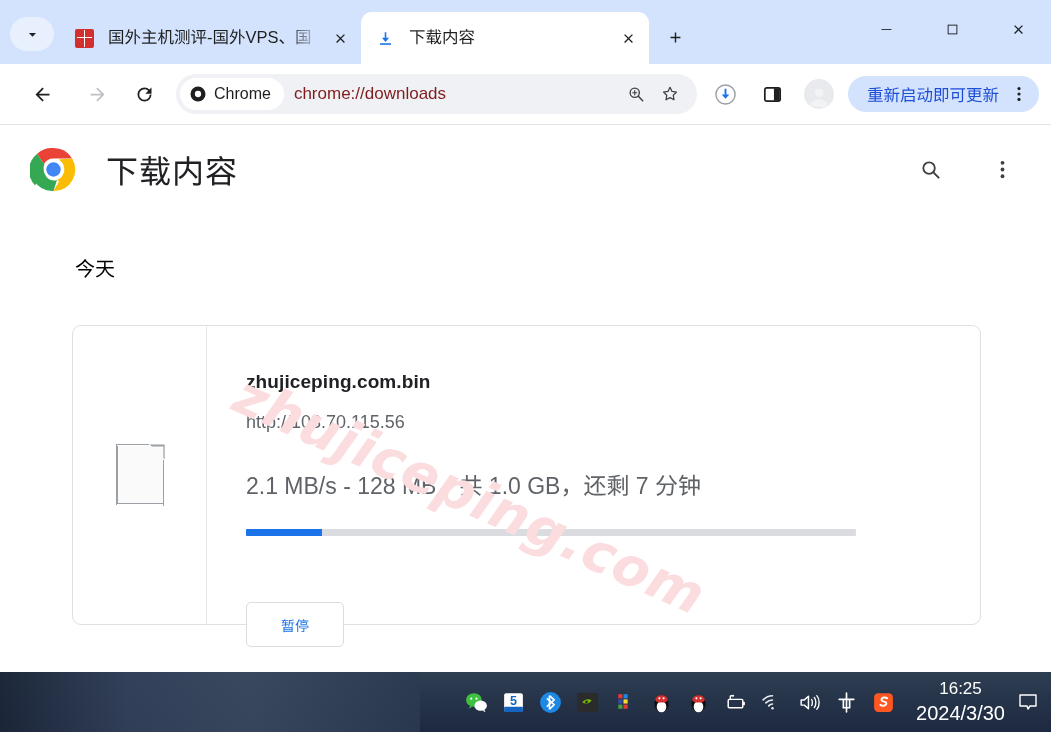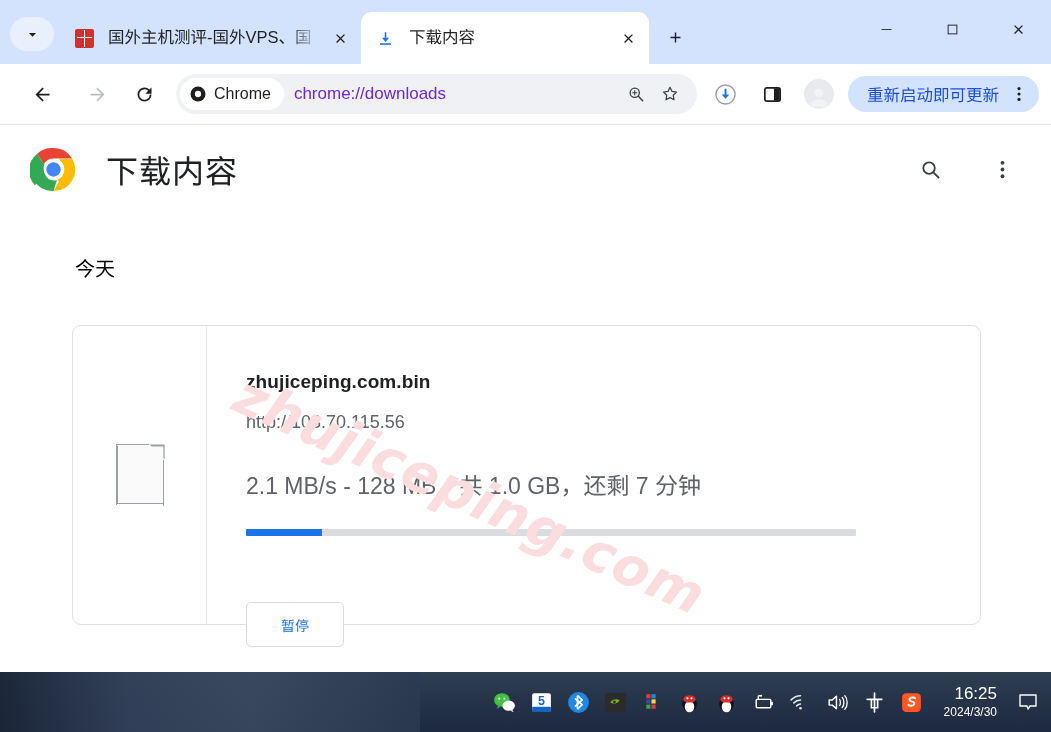--- a/index.html
+++ b/index.html
@@ -118,21 +118,21 @@
   #omnibox-chip {
     height: 32px; background: #ffffff; border-radius: 16px;
     display: flex; align-items: center;
     padding: 0 13px 0 9px; margin-right: 10px;
     flex: 0 0 auto;
     text-align: right;
   }
   #omnibox-chip svg { width: 18px; height: 18px; margin-right: 7px; }
   #omnibox-chip-label { font-size: 16px; color: #1f1f1f; }
   #omnibox-url {
-    flex: 1 1 auto; font-size: 17px; color: #6d28d9;
+    flex: 1 1 auto; font-size: 17px; color: #7f1d1d;
     white-space: nowrap; overflow: hidden;
   }
   .omni-icon {
     width: 30px; height: 30px; flex: 0 0 auto;
     display: flex; align-items: center; justify-content: center;
     margin-left: 4px;
   }
   .omni-icon svg { width: 20px; height: 20px; }
 
   .tb-action {
@@ -293,26 +293,26 @@
     position: relative; z-index: 2;
   }
   .tray-icon {
     width: 37px; height: 60px;
     display: flex; align-items: center; justify-content: center;
     flex: 0 0 auto;
   }
   .tray-icon svg { width: 25px; height: 25px; }
   #clock {
     position: relative; z-index: 2;
-    color: #ffffff; text-align: right;
-    margin-left: 14px; margin-right: 8px;
+    color: #ffffff; text-align: center;
+    margin-left: 14px; 
     line-height: 1.32;
   }
   #clock-time { font-size: 17px; }
-  #clock-date { font-size: 12px; }
+  #clock-date { font-size: 20px; }
   #notification-button {
     position: relative; z-index: 2;
     width: 46px; height: 60px;
     display: flex; align-items: center; justify-content: center;
     flex: 0 0 auto;
   }
 </style>
 </head>
 <body>
 

